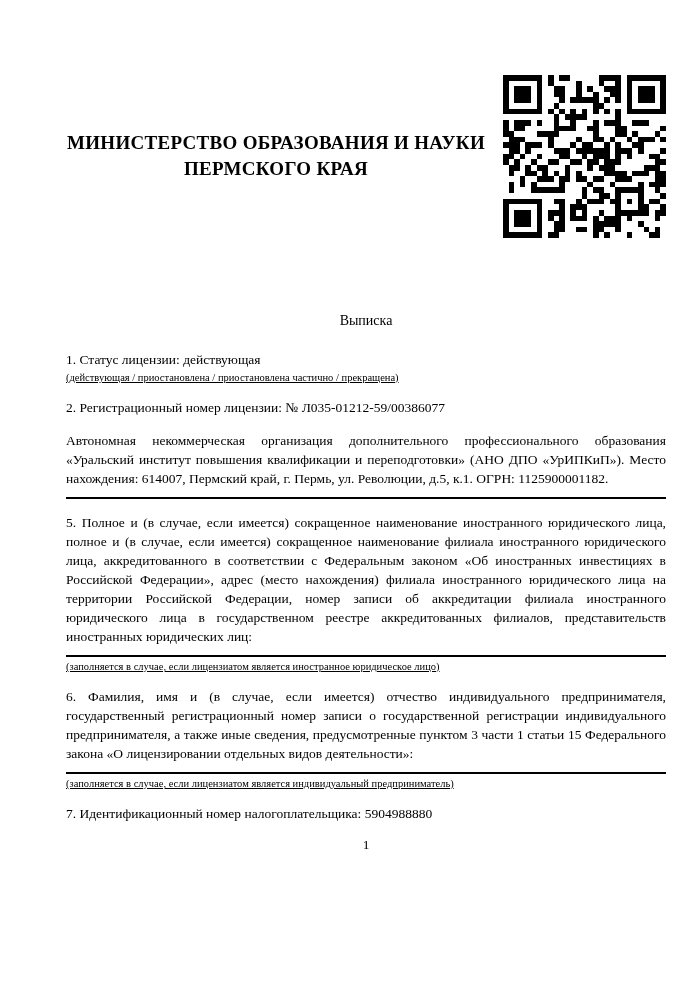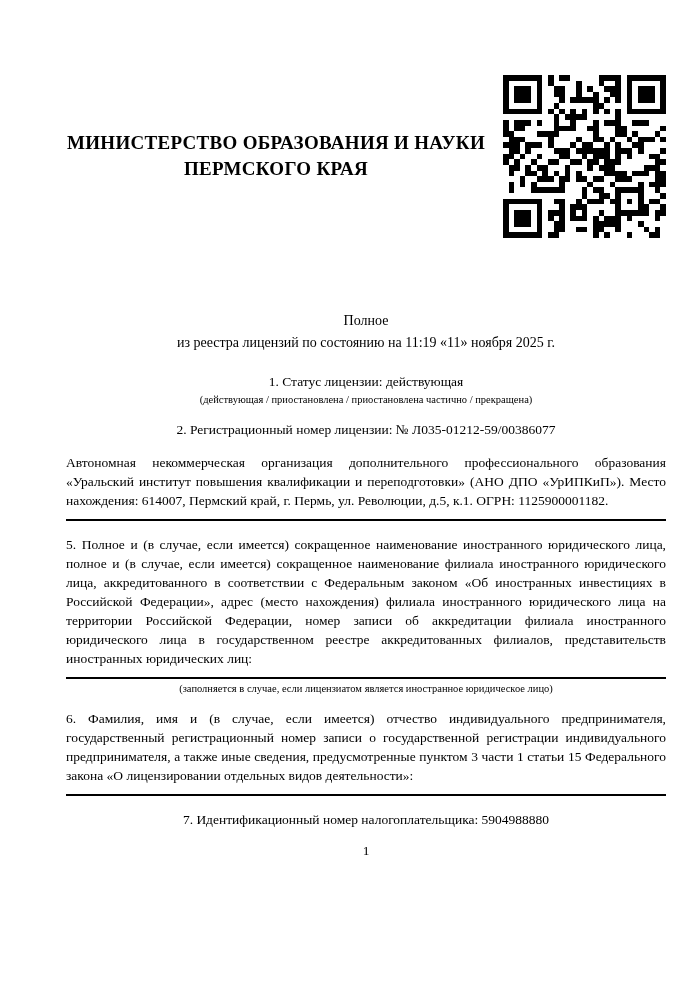--- a/index.html
+++ b/index.html
@@ -57,35 +57,36 @@
     margin-top: 18px;
     padding: 0 34px 0 66px;
     font-size: 13.5px;
     line-height: 19px;
   }
   .sec { margin-bottom: 14px; }
   .body-text {
     margin: 0;
     text-align: justify;
   }
-  .sec-plain .body-text { text-align: center; }
+  .sec-plain .body-text { text-align: left; }
   .value-underlined {
     border-bottom: 2px solid #000;
     padding-bottom: 9px;
   }
   .blank-line {
     height: 9px;
     border-bottom: 2px solid #000;
     margin-bottom: 1px;
   }
   .caption {
     font-size: 10.5px;
     line-height: 13px;
     padding-top: 2px;
-    text-align: center;
+    text-align: left;
+    text-decoration: underline;
   }
 
   .page-num {
     margin-top: 14px;
     text-align: center;
     font-size: 13.5px;
     padding-right: 34px;
     padding-left: 66px;
   }
 </style>
@@ -499,22 +500,21 @@
         <rect x="9" y="28" width="1" height="1" fill="#000"></rect>
         <rect x="16" y="28" width="1" height="1" fill="#000"></rect>
         <rect x="18" y="28" width="1" height="1" fill="#000"></rect>
         <rect x="22" y="28" width="1" height="1" fill="#000"></rect>
         <rect x="26" y="28" width="1" height="1" fill="#000"></rect>
         <rect x="27" y="28" width="1" height="1" fill="#000"></rect>
       </svg>
   </div>
 
   <div class="doc-title">
-    <div>Полное</div>
-    <div>из реестра лицензий по состоянию на 11:19 «11» ноября 2025 г.</div>
+    <div>Выписка</div>
   </div>
 
   <div class="doc-body">
 
     <div class="sec sec-plain">
       <p class="body-text">1. Статус лицензии: действующая</p>
       <div class="caption">(действующая / приостановлена / приостановлена частично / прекращена)</div>
     </div>
 
     <div class="sec sec-plain">
@@ -528,20 +528,21 @@
 
     <div class="sec">
       <p class="body-text">5. Полное и (в случае, если имеется) сокращенное наименование иностранного юридического лица, полное и (в случае, если имеется) сокращенное наименование филиала иностранного юридического лица, аккредитованного в соответствии с Федеральным законом «Об иностранных инвестициях в Российской Федерации», адрес (место нахождения) филиала иностранного юридического лица на территории Российской Федерации, номер записи об аккредитации филиала иностранного юридического лица в государственном реестре аккредитованных филиалов, представительств иностранных юридических лиц:</p>
       <div class="blank-line"></div>
       <div class="caption">(заполняется в случае, если лицензиатом является иностранное юридическое лицо)</div>
     </div>
 
     <div class="sec">
       <p class="body-text">6. Фамилия, имя и (в случае, если имеется) отчество индивидуального предпринимателя, государственный регистрационный номер записи о государственной регистрации индивидуального предпринимателя, а также иные сведения, предусмотренные пунктом 3 части 1 статьи 15 Федерального закона «О лицензировании отдельных видов деятельности»:</p>
       <div class="blank-line"></div>
+      <div class="caption">(заполняется в случае, если лицензиатом является индивидуальный предприниматель)</div>
     </div>
 
     <div class="sec sec-plain">
       <p class="body-text">7. Идентификационный номер налогоплательщика: 5904988880</p>
     </div>
 
   </div>
 
   <div class="page-num">1</div>
 

